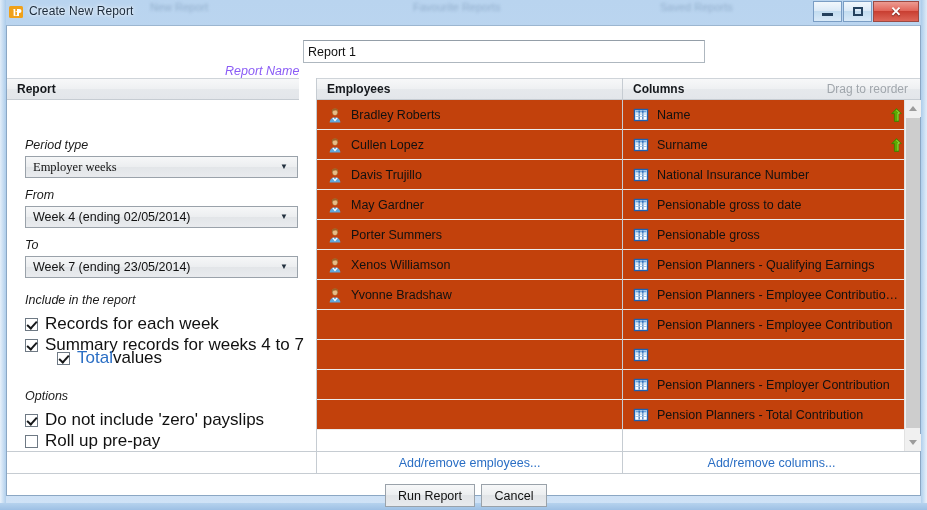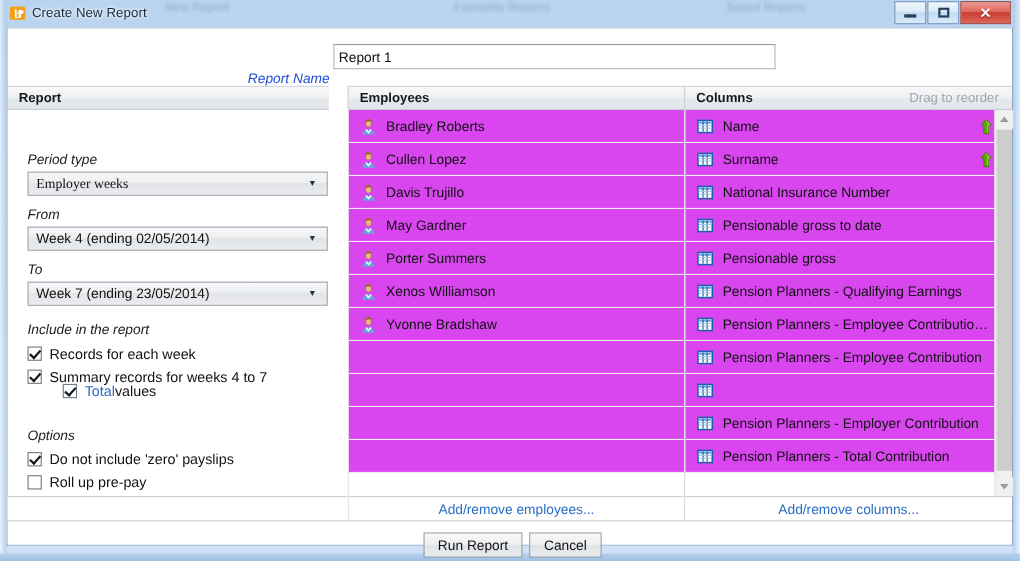--- a/index.html
+++ b/index.html
@@ -85,22 +85,22 @@
     border-top: 1px solid #9cb6d0;
   }
 
   
   #name-row {
     position: absolute; left: 0; top: 0; width: 913px; height: 52px;
     background: #fff;
   }
   #name-label {
     position: absolute; left: 218px; top: 45px;
-    width: 75px; text-align: center;
-    font-style: italic; font-size: 12.5px; color: #1d4ed8;
+    width: 75px; text-align: left;
+    font-style: italic; font-size: 12.5px; color: #8b5cf6;
     transform: translateY(-50%);
   }
   #name-input {
     position: absolute; left: 296px; top: 14px;
     width: 402px; height: 23px;
     border: 1px solid #aeb7bf; border-top-color: #949ea8;
     background: #fff;
     font-family: "Liberation Sans", sans-serif;
     font-size: 12.5px; color: #111;
     padding: 0 4px; outline: none;
@@ -155,21 +155,21 @@
     font-size: 8px; color: #23313f; line-height: 1;
   }
 
   .sec-label {
     position: absolute; left: 18px;
     font-style: italic; font-size: 12.5px; color: #1b1b1b;
   }
   .cbrow {
     position: absolute; left: 18px;
     display: flex; align-items: center;
-    font-size: 13px; color: #111;
+    font-size: 17px; color: #111;
     cursor: pointer; white-space: nowrap;
   }
   .cbox {
     width: 13px; height: 13px; flex: 0 0 13px;
     border: 1px solid #6e7984; background: #fff;
     margin-right: 7px; position: relative;
   }
   .cbox.on::after {
     content: ""; position: absolute;
     left: 3px; top: 0px; width: 4px; height: 8px;
@@ -187,21 +187,21 @@
   
   #panel-columns {
     position: absolute; left: 616px; top: 74px;
     width: 297px; height: 351px; background: #fff;
     overflow: hidden;
   }
   .list-row {
     height: 30px; border-bottom: 1px solid #ececec;
     display: flex; align-items: center;
     padding-left: 10px; font-size: 12.5px; color: #111;
-    background: #d946ef; cursor: pointer; white-space: nowrap;
+    background: #c2410c; cursor: pointer; white-space: nowrap;
   }
   .list-row.empty { cursor: default; }
   #panel-columns .list-row { padding-right: 18px; }
   .row-ico { flex: 0 0 16px; width: 16px; height: 16px; margin-right: 8px; }
   .row-txt { overflow: hidden; text-overflow: ellipsis; }
   .row-arrow { margin-left: auto; width: 11px; height: 14px; flex: 0 0 11px; }
 
   
   #col-scroll {
     position: absolute; left: 897px; top: 74px;

